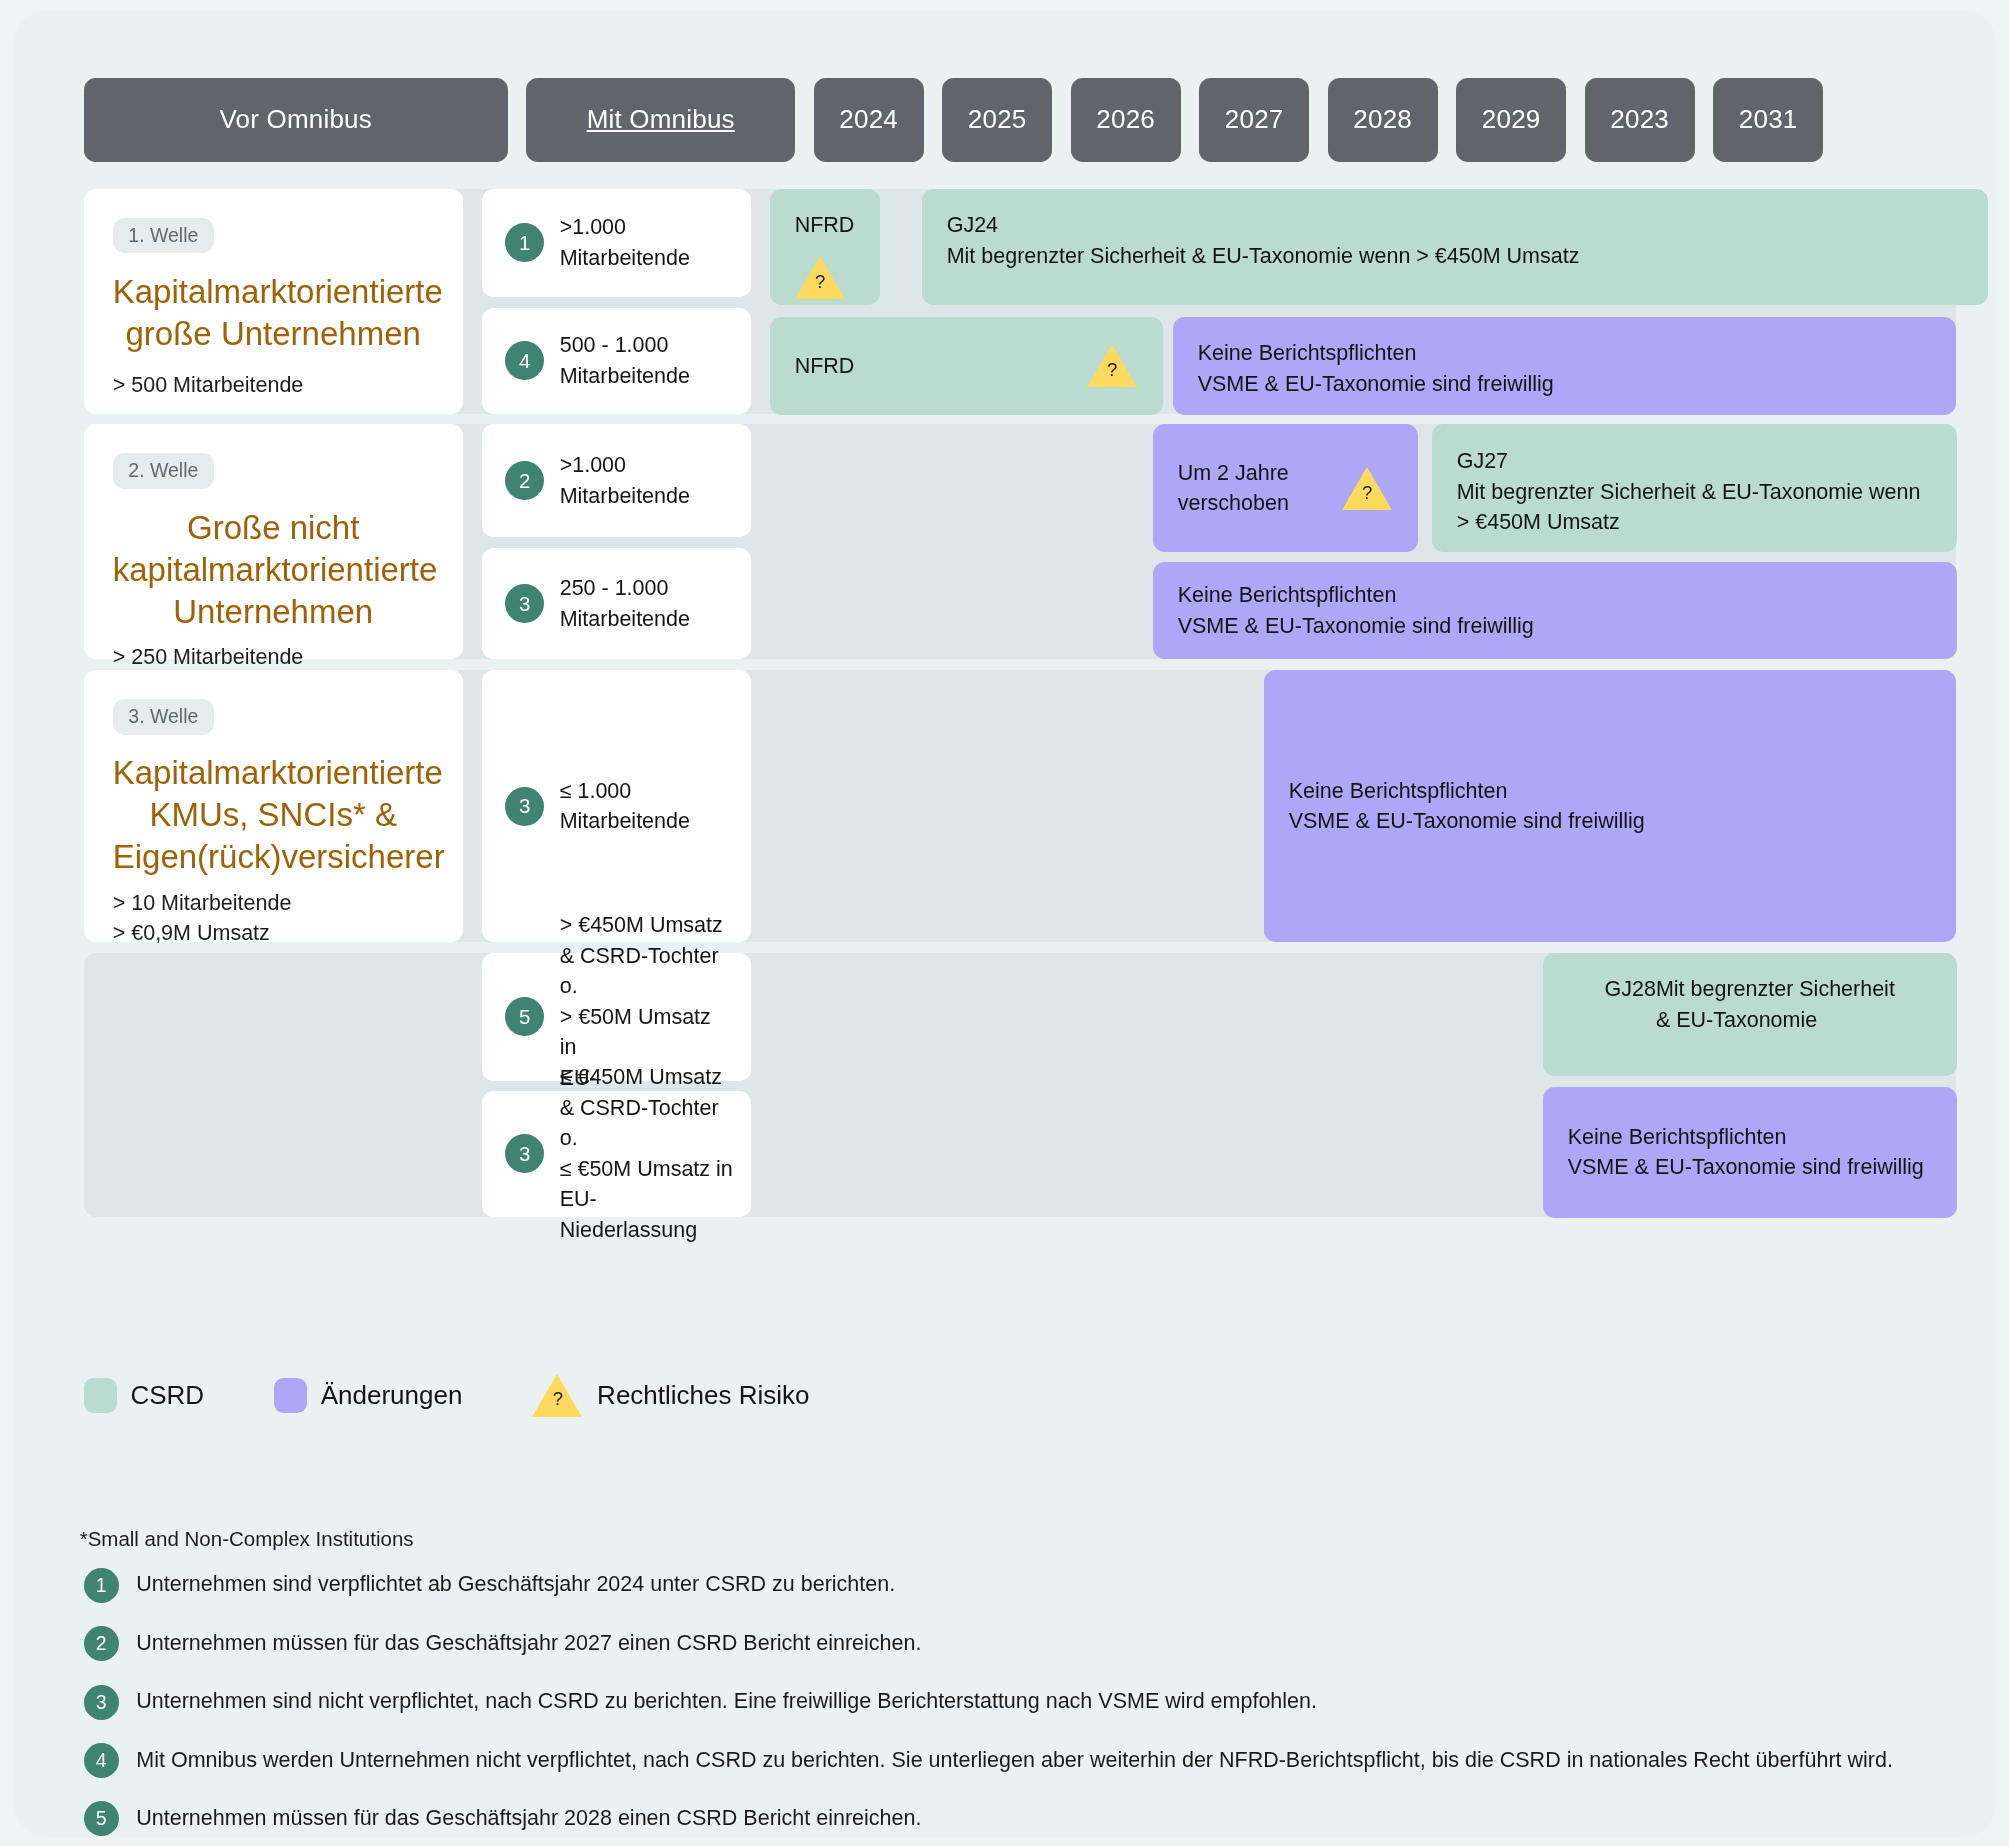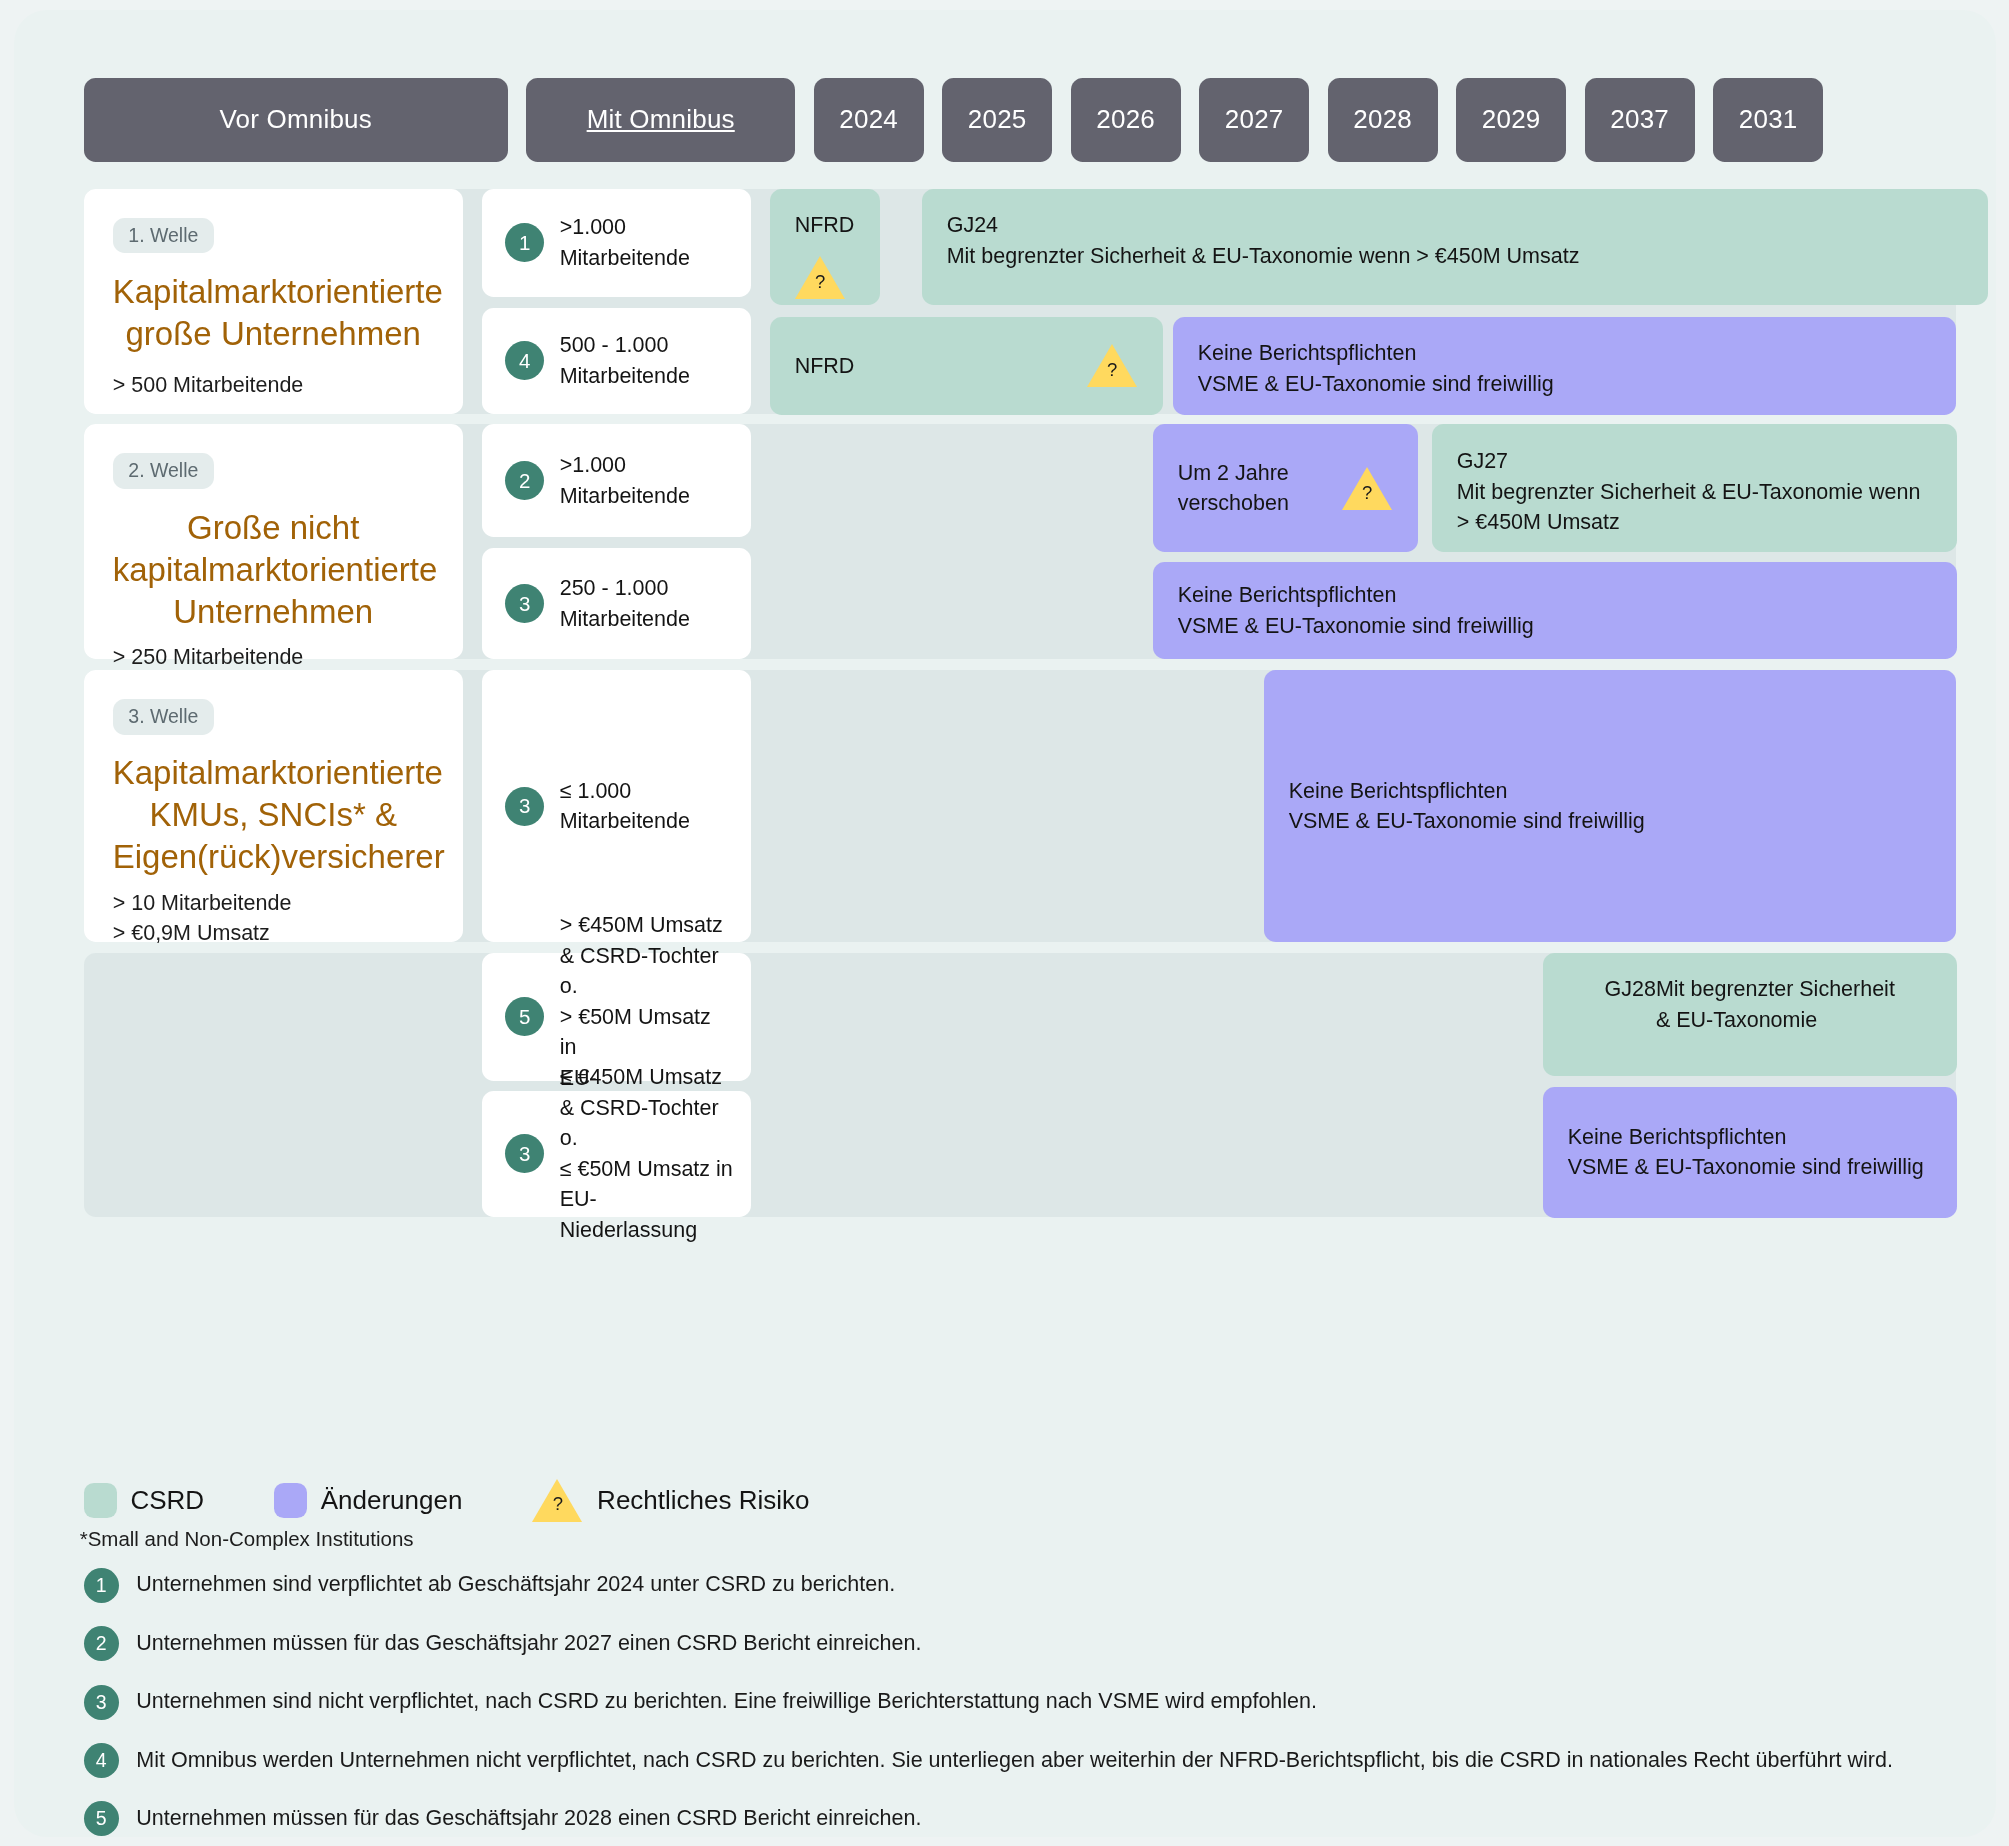--- a/index.html
+++ b/index.html
@@ -129,21 +129,21 @@
     border-bottom: 43px solid #ffd95e;
   }
   .warn .qm {
     position: absolute; left: 0; top: 16.6px; width: 51px;
     text-align: center;
     font-size: 18.5px; color: #1a1a1a; line-height: 1;
   }
 
   
   .legend {
-    position: absolute; left: 70px; top: 1469px;
+    position: absolute; left: 70px; top: 1364px;
     display: flex; align-items: center; gap: 21.5px;
   }
   .leg-item { display: flex; align-items: center; gap: 13.7px; }
   .sw { width: 33px; height: 35px; border-radius: 9.8px; }
   .sw.csrd { background: #b9dbd0; }
   .sw.chg  { background: #aaa8f7; }
   .leg-label { font-size: 26px; color: #141414; }
   .leg-gap { width: 27px; }
 
   .footnote {
@@ -180,21 +180,21 @@
     <div class="hcell year">
         <span>2027</span>
       </div>
     <div class="hcell year">
         <span>2028</span>
       </div>
     <div class="hcell year">
         <span>2029</span>
       </div>
     <div class="hcell year">
-        <span>2037</span>
+        <span>2023</span>
       </div>
     <div class="hcell year">
         <span>2031</span>
       </div>
   </div>
 
   <div class="grid">
 
     <div class="wave" style="height:225px;">
       <div class="desc" style="height:225px;">

